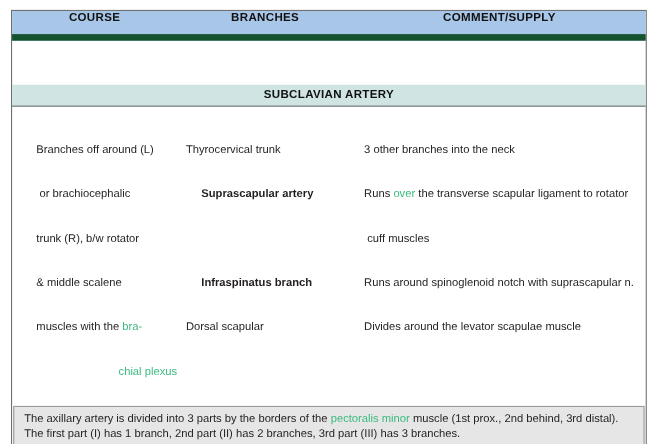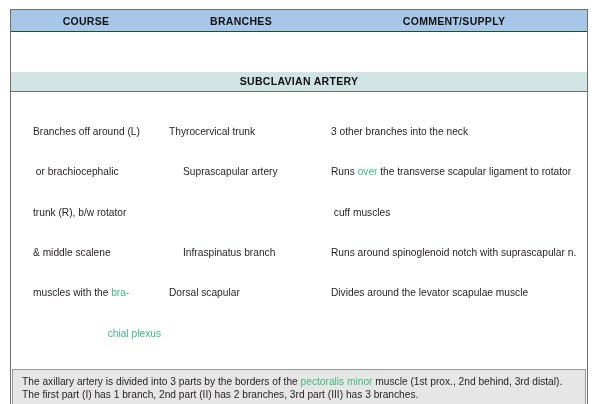--- a/index.html
+++ b/index.html
@@ -28,23 +28,23 @@
     top: 9px;
     width: 578px;
     border: 1px solid #6f6f6f;
     box-sizing: border-box;
     background: #ffffff;
   }
 
   .col-head {
     display: flex;
     background: #a7c6e8;
-    border-bottom: 1px solid #14532d;
+    border-bottom: 6px solid #14532d;
     height: 21px;
-    align-items: center;
+    align-items: flex-start;
   }
   .col-head .ch {
     font-size: 10.5px;
     font-weight: bold;
     letter-spacing: .3px;
     text-align: center;
     color: #111111;
   }
   .ch.c1 { width: 150px; }
   .ch.c2 { width: 160px; }
@@ -78,21 +78,21 @@
   .cell.branch  { width: 160px; box-sizing: border-box; }
   .cell.comment { flex: 1; padding-left: 10px; box-sizing: border-box; }
 
   .ln { display: block; min-height: 13.45px; }
   .ln.blank { min-height: 13.45px; }
 
   .hl { color: #3cbb7f; text-align: right; }
 
   
   .i0 { padding-left: 8px; }
-  .i1 { padding-left: 22px; }
+  .i1 { padding-left: 22px; font-weight: bold; }
   .i5 { padding-left: 12px; }
 
   
   .note {
     position: absolute;
     left: 12px;
     top: 369px;
     width: 574px;
     box-sizing: border-box;
     background: #e6e6e6;

